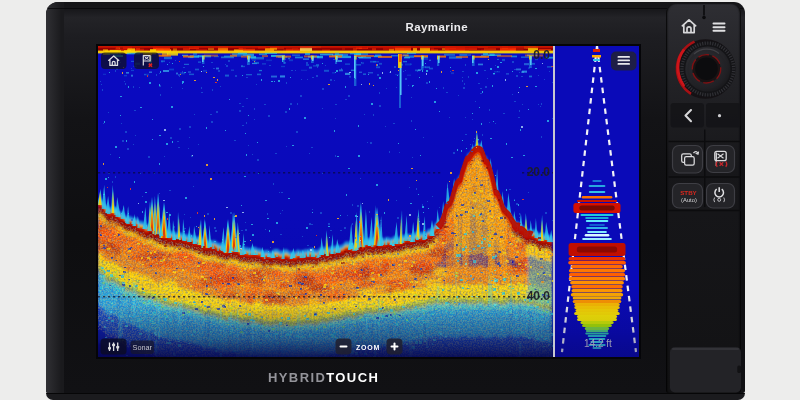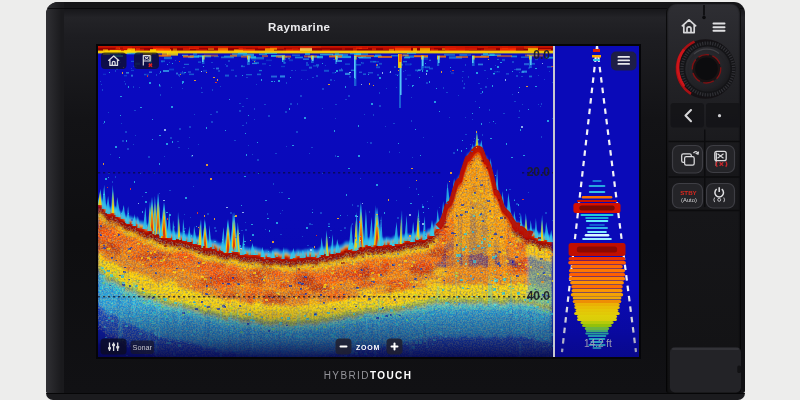--- a/index.html
+++ b/index.html
@@ -1,22 +1,22 @@
 <!DOCTYPE html>
 <html><head><meta charset="utf-8"><style>
 *{margin:0;padding:0;box-sizing:border-box}
 html,body{width:800px;height:400px;background:#ededec;font-family:"Liberation Sans",sans-serif;overflow:hidden;position:relative}
 #dev{position:absolute;left:46px;top:2px;width:699px;height:391px;border-radius:12px 11px 2px 2px;
 background:linear-gradient(180deg,#141417 0%,#17171a 1.8%,#232327 4%,#1d1d21 9%,#131316 30%,#0e0e10 60%,#111114 100%);}
 #ledge{position:absolute;left:46px;top:2px;width:18px;height:391px;border-radius:12px 0 0 2px;
 background:linear-gradient(90deg,#303034,#1a1a1d 85%);}
 #seam{position:absolute;left:48px;top:8px;width:695px;height:1px;background:#08080a;opacity:0.8}
 #bstrip{position:absolute;left:46px;top:393px;width:699px;height:7px;background:#1b1b1e;border-radius:0 0 7px 7px;border-top:1px solid #060607}
-#logo{position:absolute;left:268px;top:20.5px;width:200px;text-align:left;font-size:11.5px;font-weight:bold;color:#ececef;letter-spacing:0.4px}
-#hyb{position:absolute;left:268px;top:369.5px;width:200px;text-align:center;font-size:10px;font-weight:normal;letter-spacing:1.4px;color:#94949a}
+#logo{position:absolute;left:268px;top:20.5px;width:200px;text-align:right;font-size:11.5px;font-weight:bold;color:#ececef;letter-spacing:0.4px}
+#hyb{position:absolute;left:268px;top:369.5px;width:200px;text-align:left;font-size:13px;font-weight:bold;letter-spacing:1.4px;color:#94949a}
 #hyb b{color:#fff}
 #pnlbg{position:absolute;left:666px;top:4px;width:75px;height:389px;border-radius:9px 9px 3px 3px;
 background:linear-gradient(180deg,#2e2e33 0%,#242428 16%,#17171a 42%,#121214 100%);
 box-shadow:inset 2px 0 2px -1px #000,inset -2px 0 2px -1px #030304;}
 #scr{position:absolute;left:98px;top:46px;box-shadow:0 0 0 2px #050508}
 #pnl{position:absolute;left:0;top:0;pointer-events:none}
 </style></head><body>
 <div id="dev"></div>
 <div id="ledge"></div>
 <div id="seam"></div>

